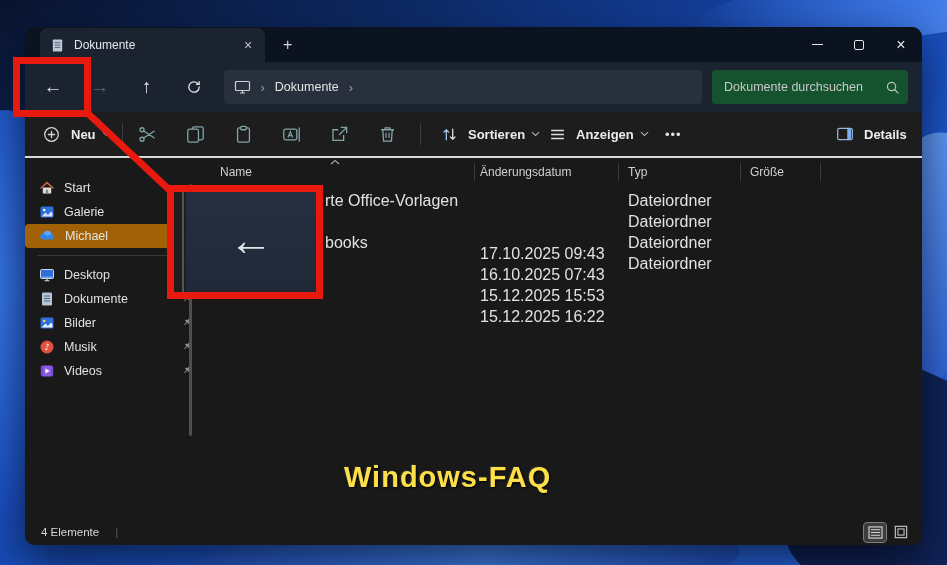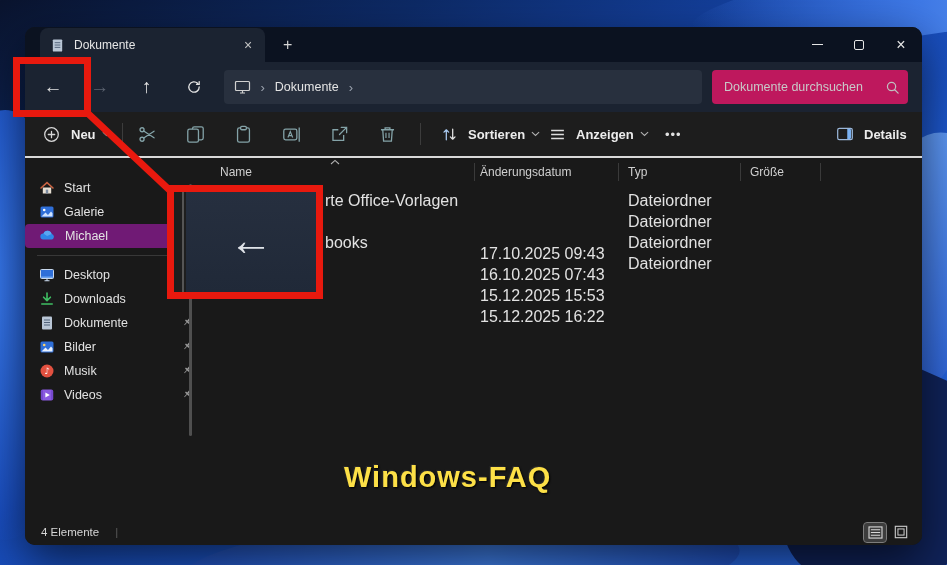--- a/index.html
+++ b/index.html
@@ -42,21 +42,21 @@
   
   .navrow { height:50px; background:#1b2331; display:flex; align-items:center; padding:0 14px 0 10px; flex:0 0 auto; }
   .nav-btn { width:36px; height:36px; display:flex; align-items:center; justify-content:center;
     font-size:19px; color:#e2e2e2; }
   .nav-btn + .nav-btn { margin-left:11px; }
   .nav-btn.disabled { color:#5c6370; }
   .addressbar { margin-left:12px; width:480px; height:34px; background:#28303e; border-radius:4px;
     display:flex; align-items:center; padding:0 10px; color:#d6d6d6; }
   .crumb-sep { color:#9aa2ae; font-size:13px; margin:0 10px; }
   .crumb-item { font-size:12.5px; color:#e4e4e4; }
-  .searchbox { margin-left:10px; flex:1; height:34px; background:#be185d; border-radius:4px;
+  .searchbox { margin-left:10px; flex:1; height:34px; background:#14532d; border-radius:4px;
     display:flex; align-items:center; padding:0 8px 0 12px; }
   .searchbox input { flex:1; min-width:0; background:transparent; border:none; outline:none;
     color:#c9c9c9; font-size:12.5px; font-family:"Liberation Sans",sans-serif; }
   .searchbox input::placeholder { color:#c9c9c9; opacity:1; }
 
   
   .toolbar { height:44px; background:#1d1d1d; position:relative; flex:0 0 auto; }
   .tb { position:absolute; top:0; height:44px; display:flex; align-items:center; color:#ececec; font-size:13px; }
   .tb-sep { position:absolute; top:11px; width:1px; height:22px; background:#3c3c3c; }
   .tb-icon { width:24px; height:24px; display:flex; align-items:center; justify-content:center; }
@@ -64,21 +64,21 @@
   .ellipsis { color:#e0e0e0; font-size:13px; letter-spacing:1px; }
 
   .content-sep { height:2px; background:#d9d9d9; flex:0 0 auto; }
 
   
   .content { flex:1; display:flex; position:relative; background:#191919; }
   .sidebar { width:167px; flex:0 0 auto; position:relative; padding-top:18px; }
   .side-item { height:24px; display:flex; align-items:center; padding-left:14px; position:relative;
     color:#e2e2e2; font-size:12.5px; width:calc(100% - 8px); border-radius:4px; }
   .side-item .lbl { margin-left:9px;text-align:right; }
-  .side-item.selected { background:#701a75; }
+  .side-item.selected { background:#a16207; }
   .side-divider { height:1px; background:#383838; margin:7px 10px 7px 12px; }
   .pin { position:absolute; right:-10px; top:4px; }
   .side-scrollbar { position:absolute; left:164px; top:26px; width:3px; height:252px;
     background:#4f4f4f; border-radius:2px; }
 
   .filearea { flex:1; position:relative; }
   .col-head { position:absolute; top:0; height:27px; display:flex; align-items:center;
     color:#cfcfcf; font-size:12px; }
   .col-sep { position:absolute; top:5px; width:1px; height:18px; background:#3a3a3a; }
   .sort-caret { position:absolute; left:138px; top:1px; }
@@ -332,29 +332,20 @@
               <rect x="1.5" y="2.5" width="13" height="9" rx="1" fill="#2f6fd8" stroke="#c8d8ec" stroke-width="1"></rect>
               <path d="M2.2 9.6h11.6v1.2H2.2z" fill="#7fb3f5"></path>
               <path d="M5.5 13.8h5M8 11.8v2" stroke="#c8d8ec" stroke-width="1.1"></path>
             </svg>
         </span>
         <span class="lbl">Desktop</span>
       </div>
       <div class="side-item">
         <span>
           <svg width="16" height="16" viewBox="0 0 16 16">
-              <path d="M8 2v7.4M4.6 6.2L8 9.6l3.4-3.4" fill="none" stroke="#3fbf63" stroke-width="1.6" stroke-linecap="round" stroke-linejoin="round"></path>
-              <path d="M2.8 13h10.4" stroke="#3fbf63" stroke-width="1.6" stroke-linecap="round"></path>
-            </svg>
-        </span>
-        <span class="lbl">Downloads</span>
-      </div>
-      <div class="side-item">
-        <span>
-          <svg width="16" height="16" viewBox="0 0 16 16">
               <rect x="3" y="1.5" width="10" height="13" rx="1" fill="#b9c6d6"></rect>
               <path d="M5 5h6M5 7.5h6M5 10h6" stroke="#51627a" stroke-width="1"></path>
             </svg>
         </span>
         <span class="lbl">Dokumente</span>
         <span class="pin">
           <svg width="13" height="13" viewBox="0 0 16 16">
               <g transform="rotate(42 8 8)" fill="#9a9a9a">
                 <rect x="6.9" y="2" width="2.2" height="5.6"></rect>
                 <rect x="4.8" y="7.3" width="6.4" height="2" rx="1"></rect>

